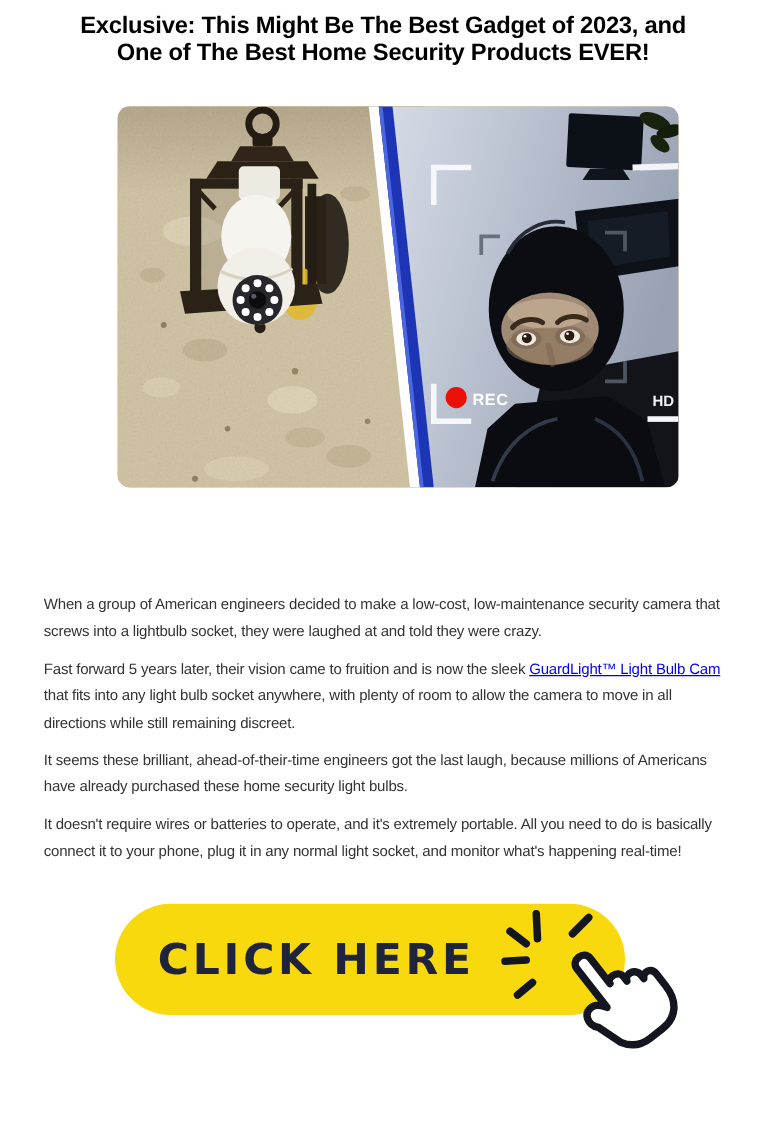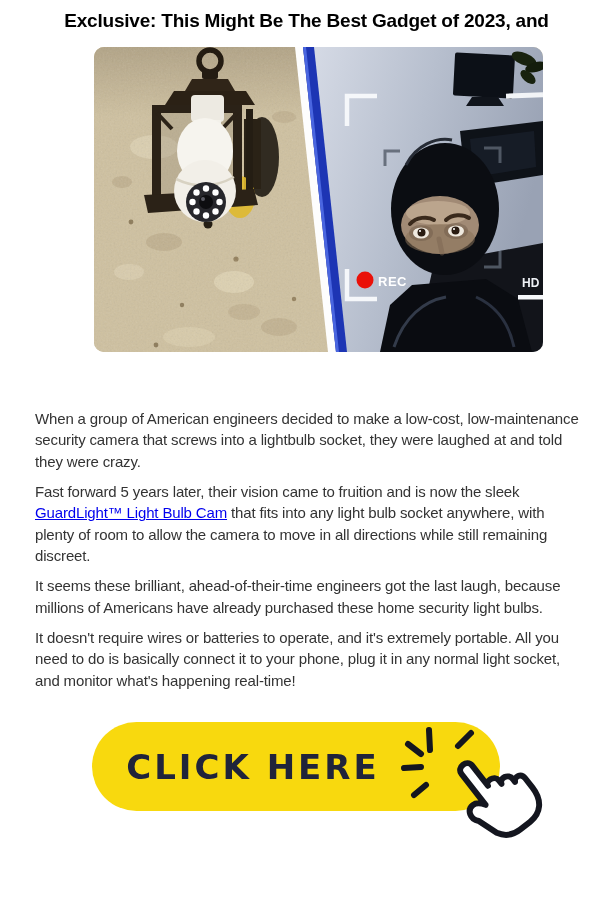--- a/index.html
+++ b/index.html
@@ -1,40 +1,41 @@
 <!DOCTYPE html>
 <html><head>
 <meta charset="utf-8">
 <style>
   html,body{margin:0;padding:0;background:#ffffff;}
   body{width:613px;font-family:"Liberation Sans",sans-serif;-webkit-font-smoothing:antialiased;}
   .headline{margin:10px 0 0;text-align:center;font-weight:bold;color:#000;
             font-size:19px;line-height:21.5px;letter-spacing:-0.2px;}
   .headline div{white-space:nowrap;}
-  .hero{position:relative;margin:15px 0 0 94px;width:449px;height:305px;
+  .hero{position:relative;margin:32px 0 0 94px;width:449px;height:305px;
         border-radius:10px;overflow:hidden;background:#c9bc9d;}
   .hero svg{display:block;}
-  .copy{margin-top:56px;padding:0 27px 0 35px;color:#333;
-        font-size:15px;line-height:21.5px;letter-spacing:-0.15px;}
+  .copy{margin-top:83px;padding:0 27px 0 35px;color:#333;
+        font-size:12px;line-height:21.5px;letter-spacing:-0.15px;}
   .copy p{margin:0 0 8.5px;}
   a.inline-link{color:#0000EE;font-weight:normal;text-decoration:underline;}
   .cta{position:relative;height:137px;margin-top:23px;}
   .cta-button{position:absolute;left:92px;top:8px;width:408px;height:89px;
               background:#F8D90E;border-radius:46px;display:flex;align-items:center;
               justify-content:center;padding-right:86px;box-sizing:border-box;
               text-decoration:none;cursor:pointer;}
   .cta-label{font-family:"DejaVu Sans",sans-serif;font-weight:800;font-size:34px;
              letter-spacing:3px;color:#20243A;white-space:nowrap;}
   .cta-icon{position:absolute;left:0;top:0;pointer-events:none;}
 </style>
 </head>
 <body>
 
 <h1 class="headline">
   <div>Exclusive: This Might Be The Best Gadget of 2023, and</div>
+  <div>One of The Best Home Security Products EVER!</div>
 </h1>
 
 <div class="hero">
   <svg width="449" height="305" viewBox="0 0 449 305">
     <defs>
       <filter id="stucco" x="-5%" y="-5%" width="110%" height="110%">
         <feTurbulence type="fractalNoise" baseFrequency="0.55" numOctaves="3" seed="7"></feTurbulence>
         <feColorMatrix type="saturate" values="0"></feColorMatrix>
       </filter>
       <linearGradient id="wallGrad" x1="0" y1="0" x2="1" y2="0.35">

